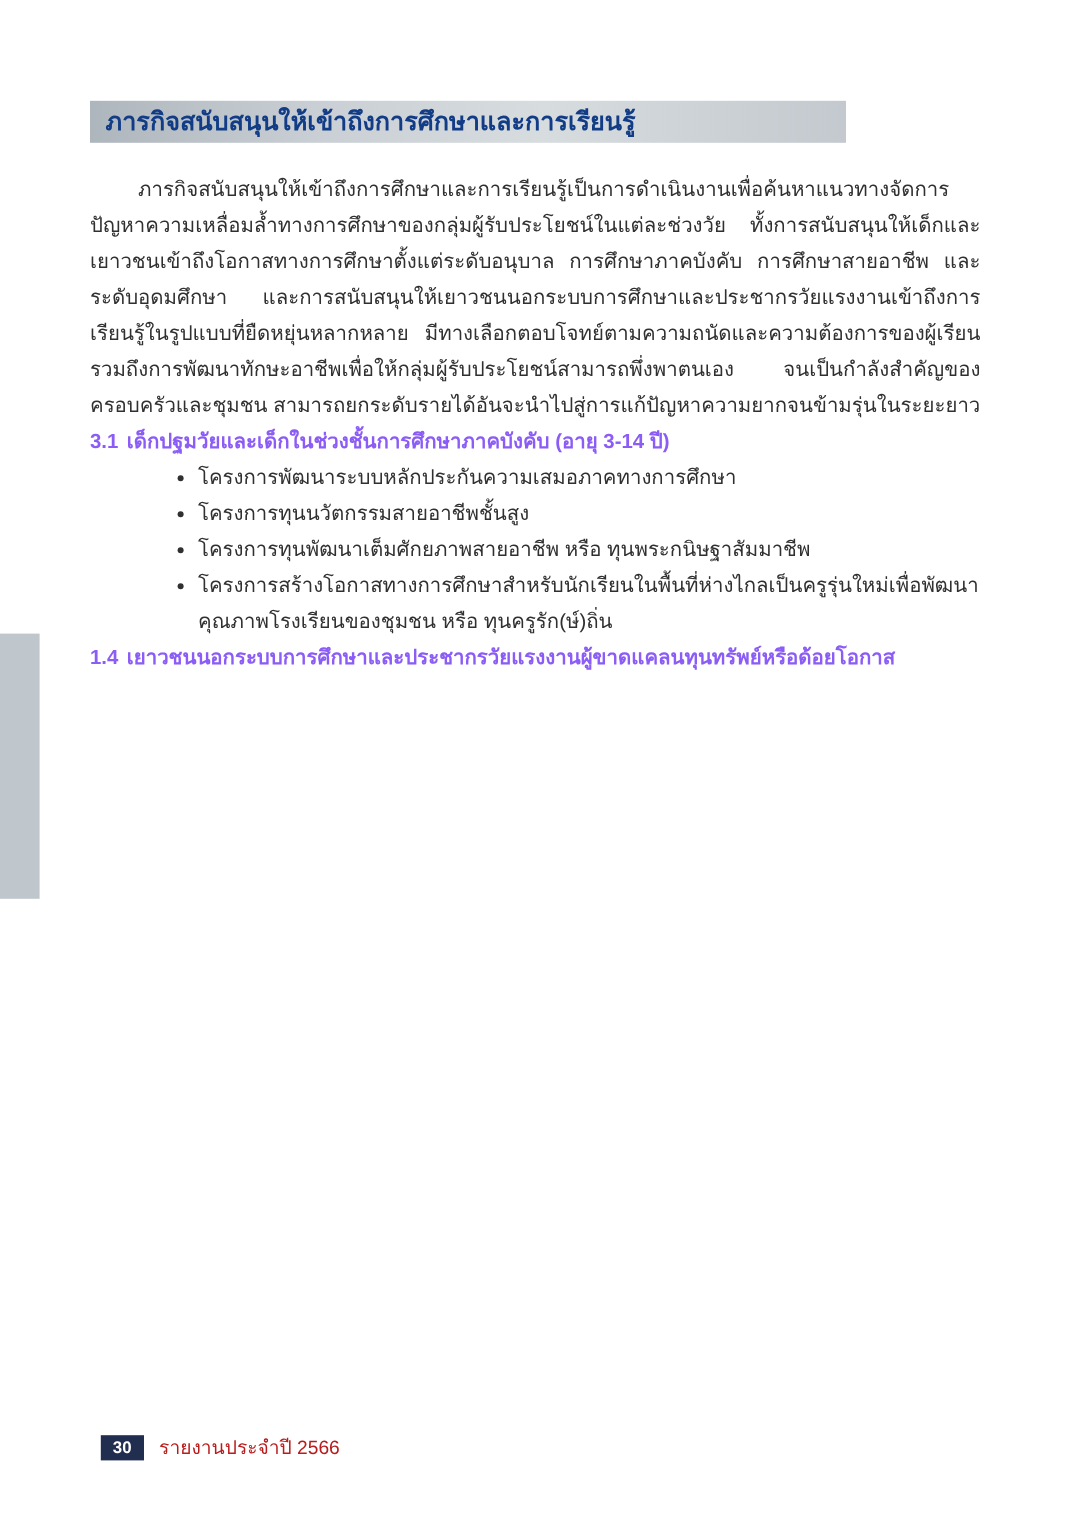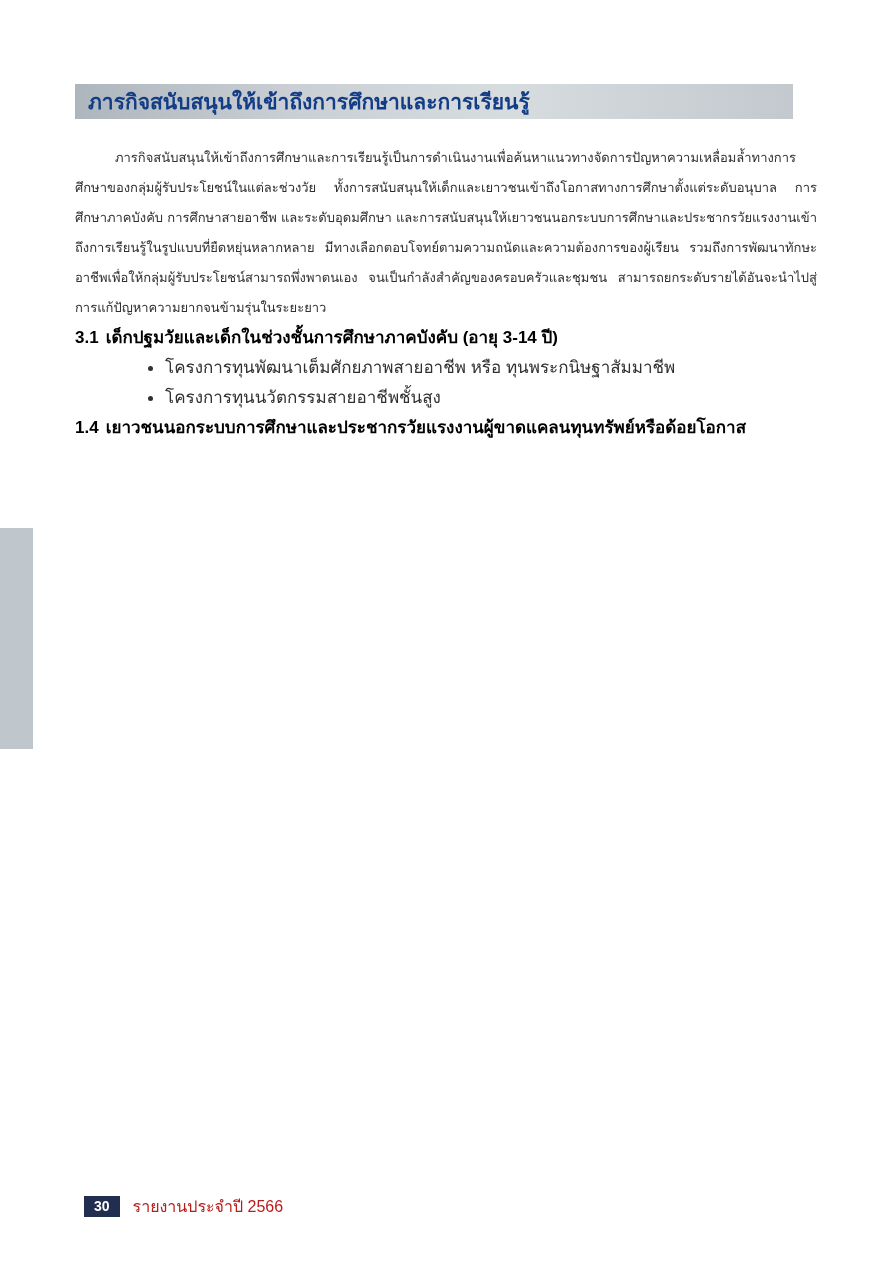--- a/index.html
+++ b/index.html
@@ -24,51 +24,51 @@
   .content {
     position: absolute;
     left: 75px;
     top: 0;
     width: 742px;
   }
   
   .header-bar {
     margin-top: 84px;
     height: 35px;
-    width: 718px;
+    width: 630px;
     background: linear-gradient(to right, #aeb6bd 0%, #c9cfd4 30%, #d7dcdf 60%, #c3c9ce 100%);
     display: flex;
     align-items: center;
   }
   .header-bar .title {
     font-size: 21px;
     font-weight: bold;
     color: #123c85;
     padding-left: 13px;
     letter-spacing: 0;
     line-height: 1;
   }
   
   .body-text {
-    font-size: 13px;
+    font-size: 17px;
     line-height: 30px;
     color: #303030;
   }
   .para-intro {
     margin: 24px 0 0 0;
     text-indent: 40px;
     text-align: justify;
   }
   .para-summary {
     margin: 30px 0 10px 0;
     text-indent: 40px;
   }
   .section-heading {
     font-weight: bold;
-    color: #000000;
+    color: #8b5cf6;
     font-size: 17px;
     line-height: 30px;
     margin: 0;
   }
   .section-heading .sec-num {
     margin-right: 7px;
   }
   ul.bullets {
     margin: 0;
     padding: 0 0 0 90px;
@@ -135,24 +135,28 @@
     <div class="header-bar">
       <span class="title">ภารกิจสนับสนุนให้เข้าถึงการศึกษาและการเรียนรู้</span>
     </div>
 
     <p class="body-text para-intro">ภารกิจสนับสนุนให้เข้าถึงการศึกษาและการเรียนรู้เป็นการดำเนินงานเพื่อค้นหาแนวทางจัดการปัญหาความเหลื่อมล้ำทางการศึกษาของกลุ่มผู้รับประโยชน์ในแต่ละช่วงวัย ทั้งการสนับสนุนให้เด็กและเยาวชนเข้าถึงโอกาสทางการศึกษาตั้งแต่ระดับอนุบาล การศึกษาภาคบังคับ การศึกษาสายอาชีพ และระดับอุดมศึกษา และการสนับสนุนให้เยาวชนนอกระบบการศึกษาและประชากรวัยแรงงานเข้าถึงการเรียนรู้ในรูปแบบที่ยืดหยุ่นหลากหลาย มีทางเลือกตอบโจทย์ตามความถนัดและความต้องการของผู้เรียน รวมถึงการพัฒนาทักษะอาชีพเพื่อให้กลุ่มผู้รับประโยชน์สามารถพึ่งพาตนเอง จนเป็นกำลังสำคัญของครอบครัวและชุมชน สามารถยกระดับรายได้อันจะนำไปสู่การแก้ปัญหาความยากจนข้ามรุ่นในระยะยาว</p>
 
 
     <p class="section-heading">
       <span class="sec-num">3.1</span><span>เด็กปฐมวัยและเด็กในช่วงชั้นการศึกษาภาคบังคับ (อายุ 3-14 ปี)</span>
     </p>
+    <ul class="bullets">
+      <li>โครงการพัฒนาระบบหลักประกันความเสมอภาคทางการศึกษา</li>
+    </ul>
 
     <ul class="bullets">
+      <li>โครงการทุนนวัตกรรมสายอาชีพชั้นสูง</li>
       <li>โครงการทุนพัฒนาเต็มศักยภาพสายอาชีพ หรือ ทุนพระกนิษฐาสัมมาชีพ</li>
-      <li>โครงการทุนนวัตกรรมสายอาชีพชั้นสูง</li>
+      <li>โครงการสร้างโอกาสทางการศึกษาสำหรับนักเรียนในพื้นที่ห่างไกลเป็นครูรุ่นใหม่เพื่อพัฒนาคุณภาพโรงเรียนของชุมชน หรือ ทุนครูรัก(ษ์)ถิ่น</li>
     </ul>
 
     <p class="section-heading">
       <span class="sec-num">1.4</span><span>เยาวชนนอกระบบการศึกษาและประชากรวัยแรงงานผู้ขาดแคลนทุนทรัพย์หรือด้อยโอกาส</span>
     </p>
 
   </div>
 
   <div class="footer">
     <span class="page-badge">30</span>

